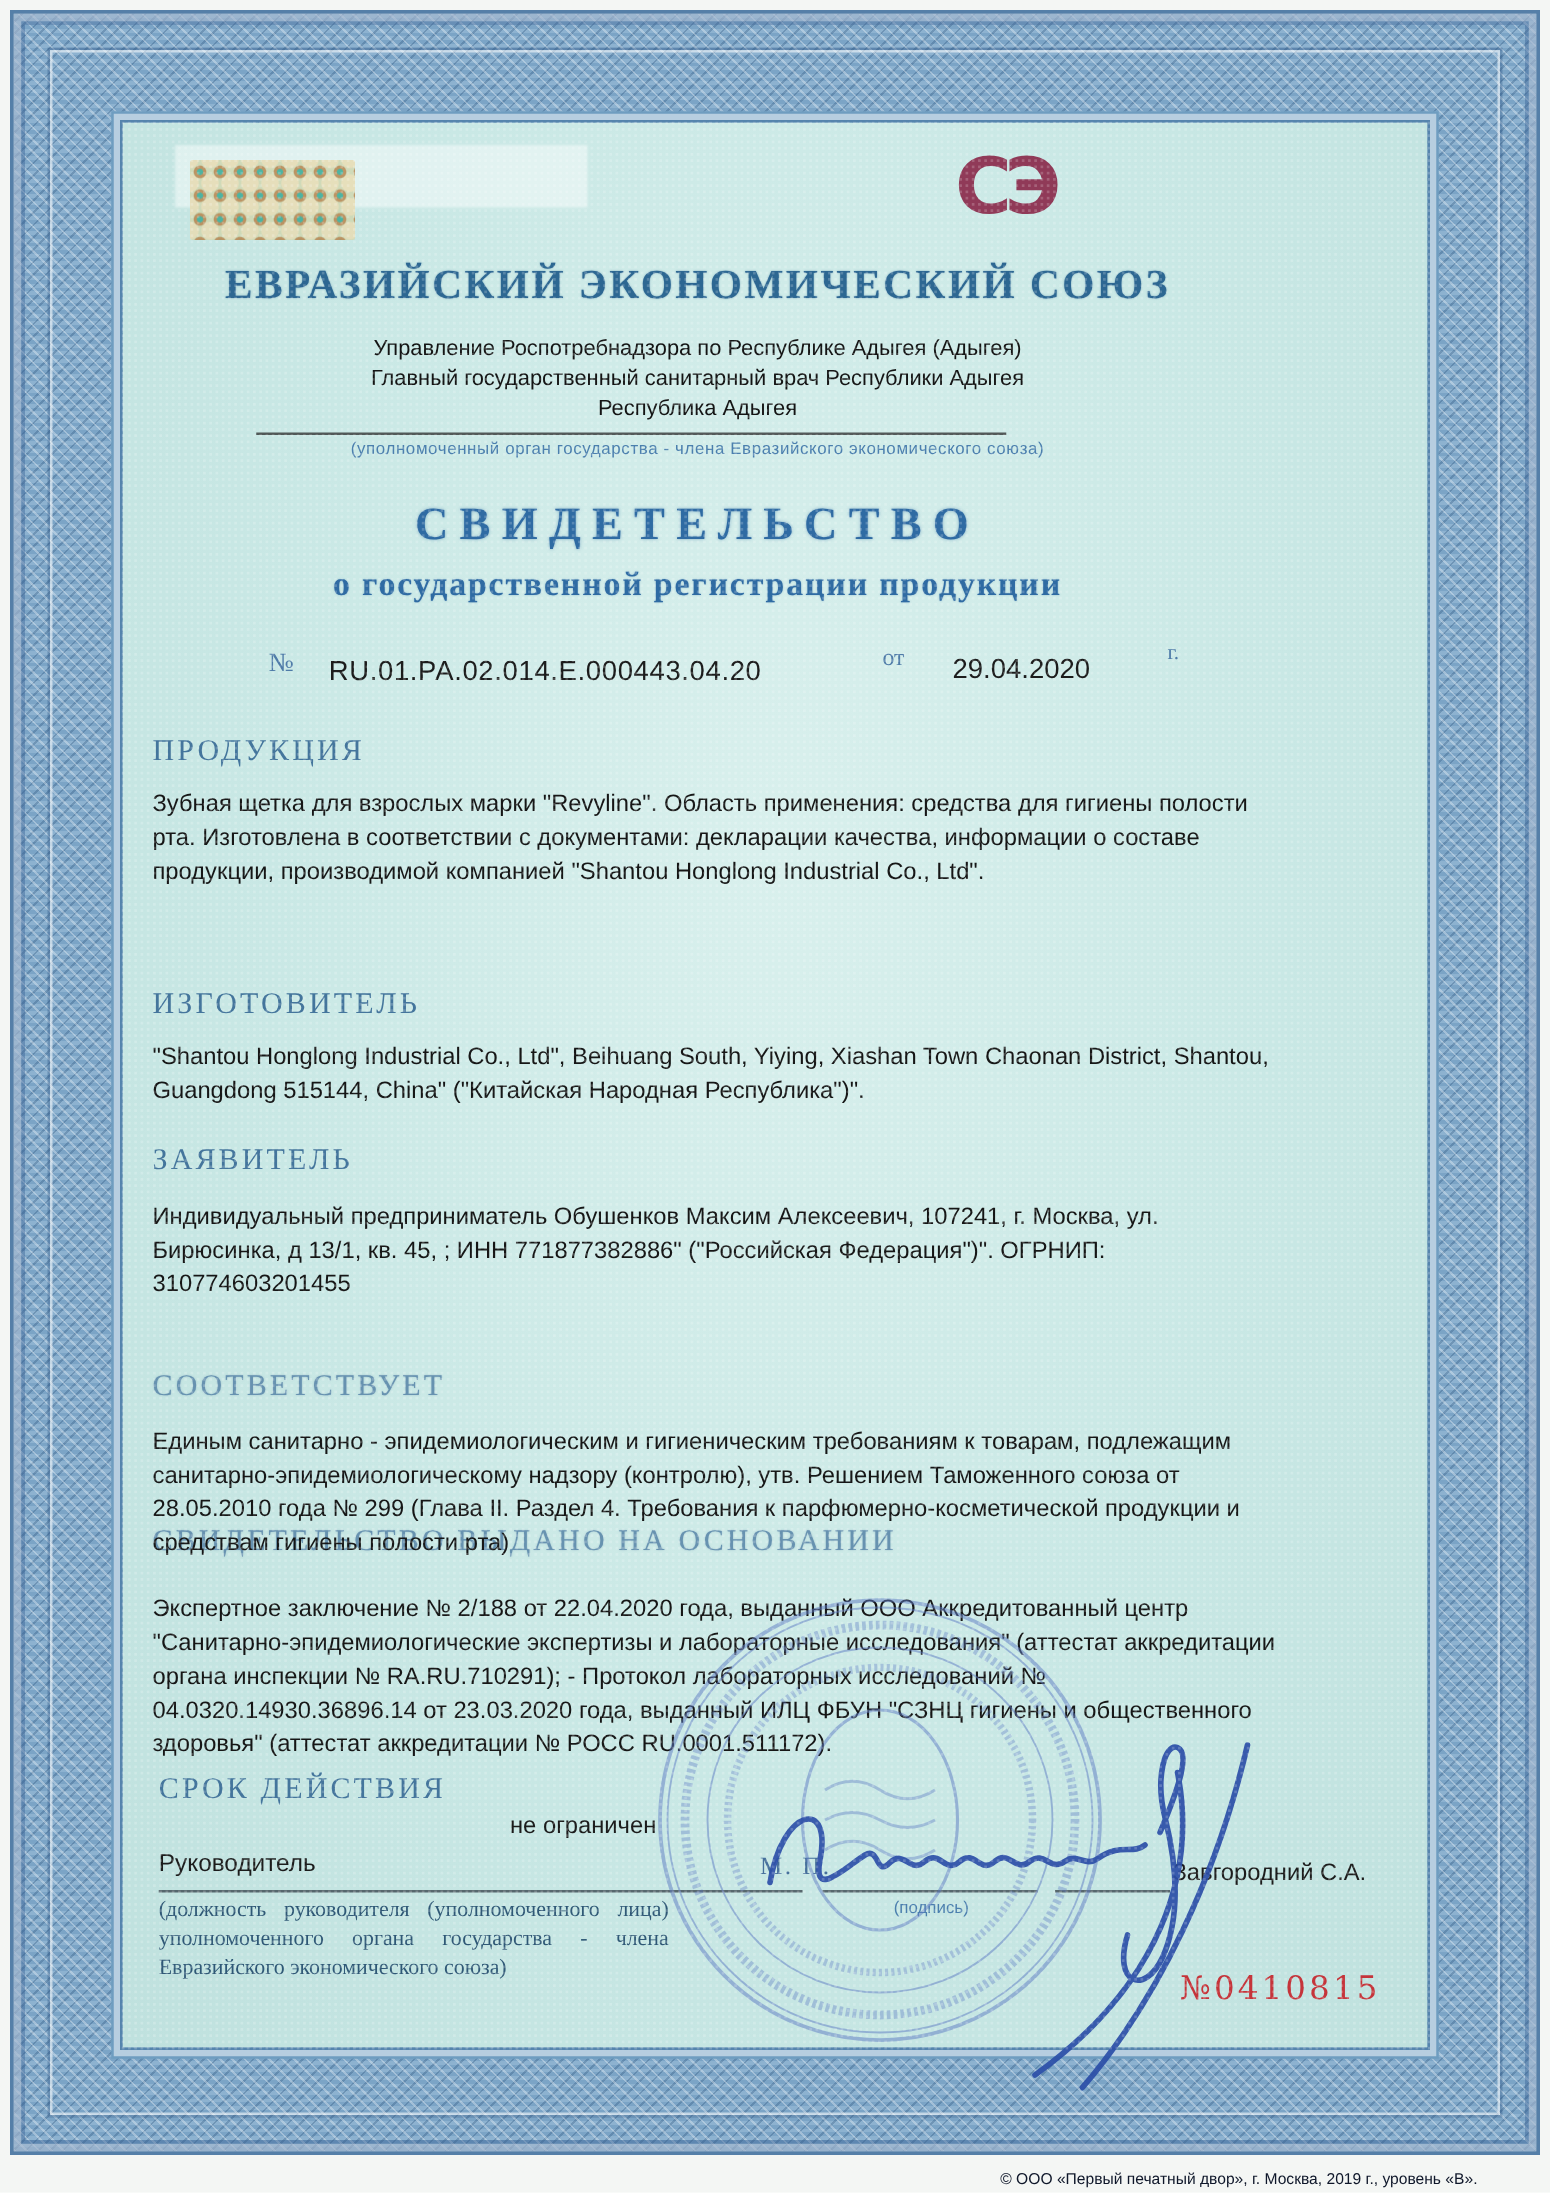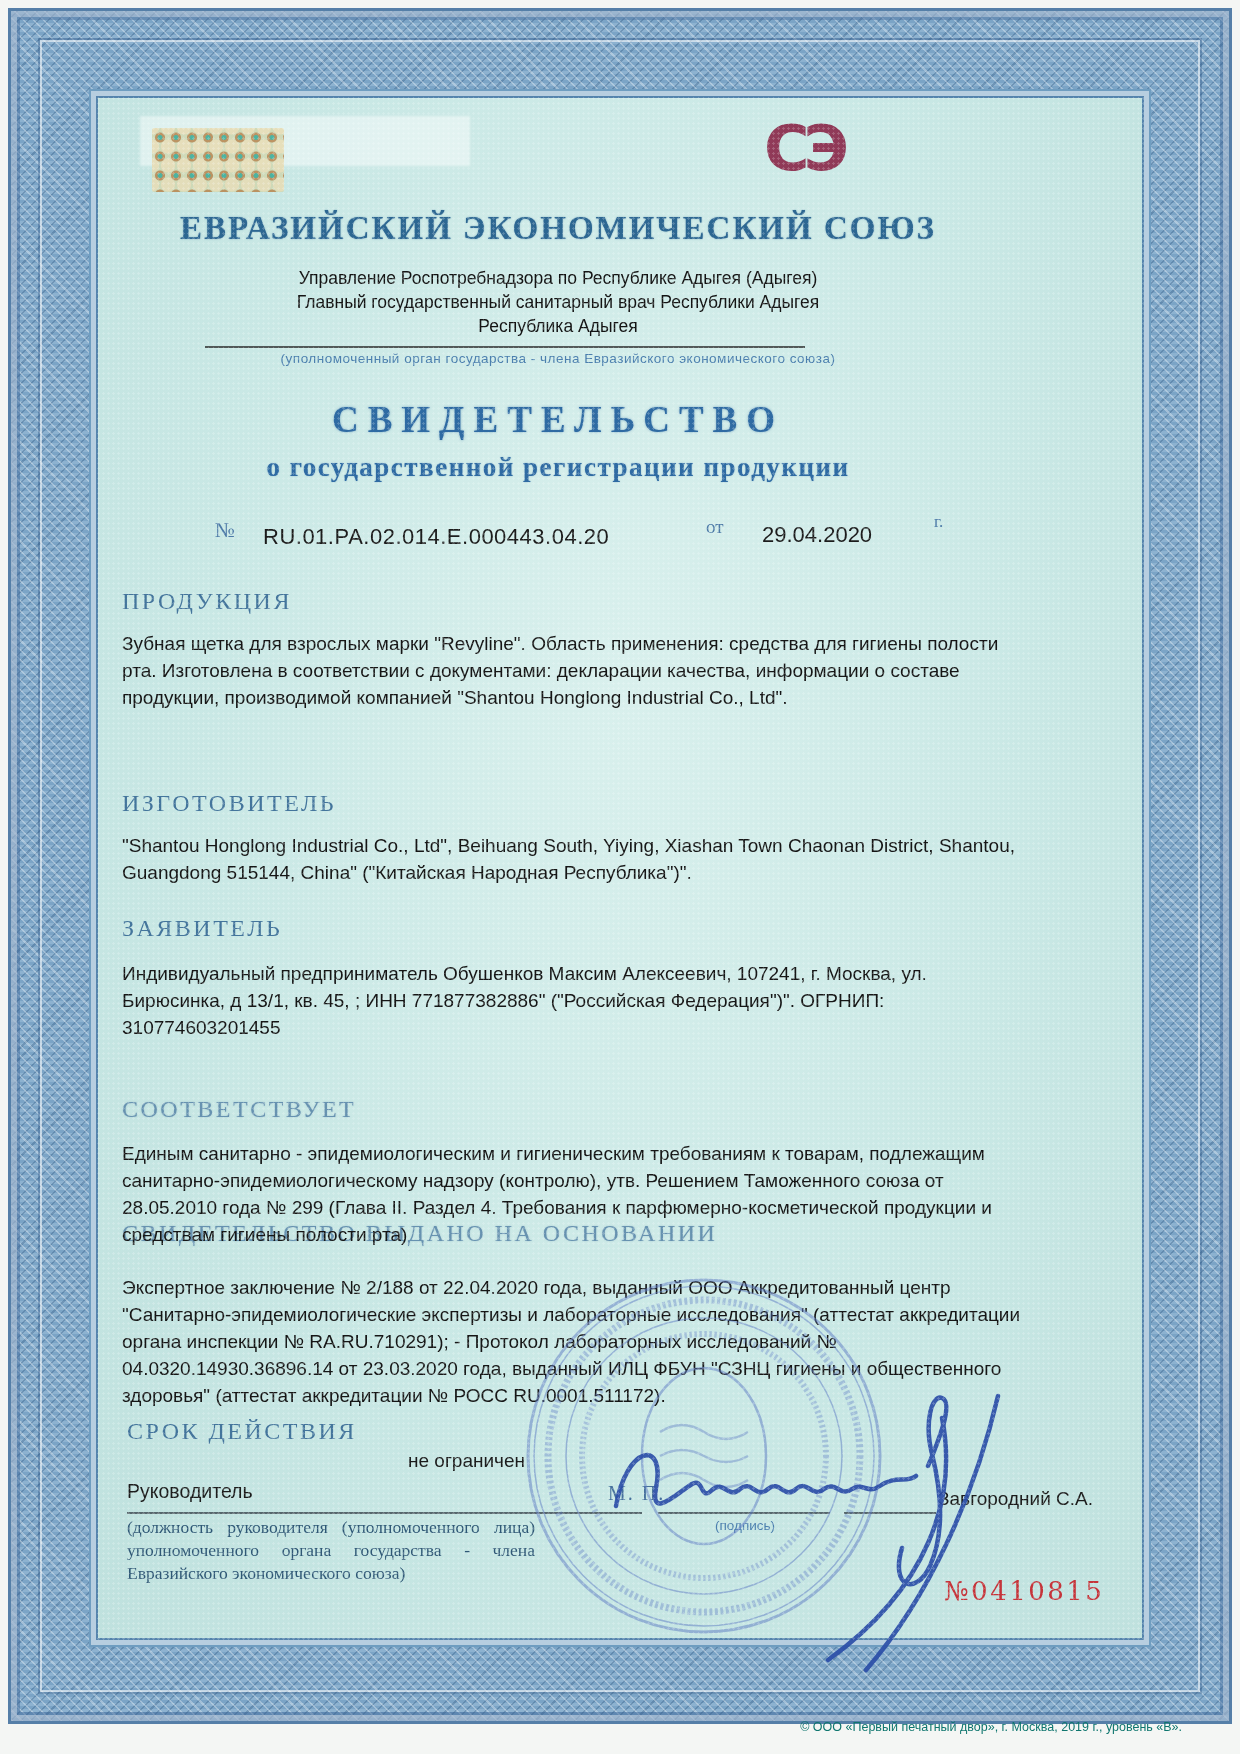--- a/index.html
+++ b/index.html
@@ -59,21 +59,21 @@
   .sig-line{top:1512px;height:0;border-bottom:2px solid rgba(40,50,60,.7);z-index:3;}
   .seal-mark{left:608px;top:1482px;font-size:20px;letter-spacing:2px;z-index:3;color:#46709c;}
   .sig-caption{left:660px;top:1518px;width:170px;text-align:center;font-size:13.5px;color:#4b7fae;z-index:3;}
   .signer{left:938px;top:1488px;font-size:19px;z-index:4;}
   .role-note{left:127px;top:1516px;width:408px;font-family:"Liberation Serif",serif;
     font-size:17.5px;line-height:23px;color:#2f5876;text-align:justify;z-index:3;}
   .form-number{left:944px;top:1576px;font-family:"DejaVu Serif",serif;font-size:26px;
     letter-spacing:2.5px;color:#c5343a;z-index:4;}
   .stamp{left:520px;top:1272px;z-index:5;opacity:.5;}
   .signature{left:598px;top:1388px;z-index:6;}
-  .footer{right:58px;bottom:20px;font-size:12.5px;color:#0f766e;z-index:3;}
+  .footer{right:58px;bottom:4px;font-size:12.5px;color:#0f172a;z-index:3;}
 </style>
 </head>
 <body>
 
 <div class="page">
 
   <div class="abs band"></div>
   <div class="abs band-mid"></div>
   <div class="abs inner"></div>
 

